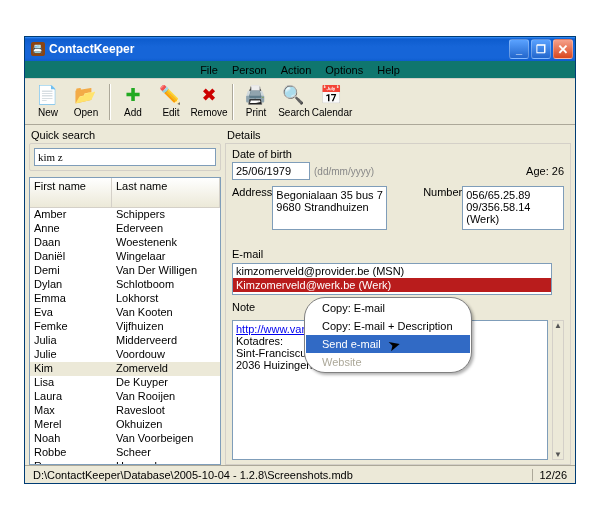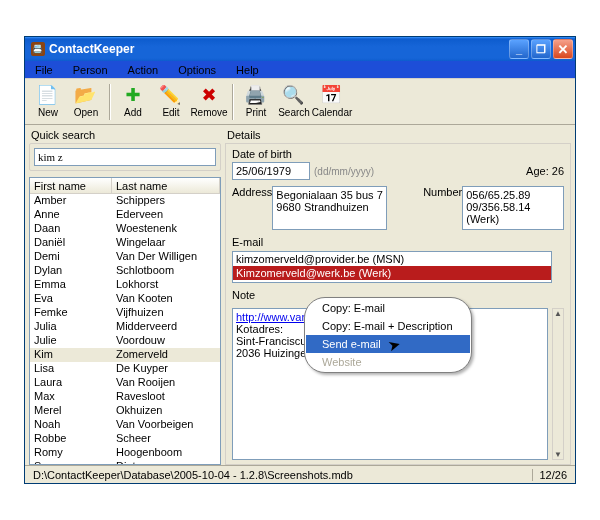--- a/index.html
+++ b/index.html
@@ -4,34 +4,34 @@
 <style>
 * { box-sizing: border-box; margin: 0; padding: 0; }
 body { font-family: Tahoma, sans-serif; font-size: 11px; background: #fff; width: 600px; height: 520px; overflow: hidden; position: relative; }
 .window { position: absolute; top: 36px; left: 24px; width: 552px; height: 448px; border: 1px solid #003c74; background: #ece9d8; display: flex; flex-direction: column; }
 .titlebar { height: 24px; background: linear-gradient(to bottom, #3a95ff 0%, #0d5cce 8%, #1665d8 40%, #1665d8 88%, #0d5cce 100%); display: flex; align-items: center; padding: 0 2px 0 6px; color: #fff; font-weight: bold; font-size: 12px; }
 .titlebar-icon { width: 14px; height: 14px; background: #8b4513; margin-right: 4px; border-radius: 2px; display:flex; align-items:center; justify-content:center; font-size:9px;}
 .titlebar-spacer { flex: 1; }
 .titlebar-btn { width: 20px; height: 20px; margin-left: 2px; border: 1px solid #fff4; border-radius: 3px; display: flex; align-items: center; justify-content: center; font-family: Arial; font-weight: bold; color: #fff; font-size: 11px; }
 .tb-min, .tb-max { background: linear-gradient(to bottom, #5aa2ff, #2266cc); }
 .tb-close { background: linear-gradient(to bottom, #f6a08a, #d8471f); font-size: 13px; }
-.menubar { height: 18px; background: #1d4ed8; display: flex; align-items: center; padding: 0 4px; gap: 8px; border-bottom: 1px solid #d4d0c8; }
+.menubar { height: 18px; background: #0f766e; display: flex; align-items: center; padding: 0 4px; gap: 2px; border-bottom: 1px solid #d4d0c8; justify-content: center; }
 .menubar span { padding: 1px 6px; }
 .toolbar { height: 46px; background: #ece9d8; display: flex; align-items: center; padding: 2px 4px; border-bottom: 1px solid #aca899; }
 .tool { display: flex; flex-direction: column; align-items: center; width: 38px; height: 40px; padding-top: 2px; }
 .tool-icon { width: 22px; height: 22px; display: flex; align-items: center; justify-content: center; font-size: 18px; }
 .tool-label { font-size: 10px; margin-top: 1px; }
 .toolsep { width: 1px; height: 36px; background: #aca899; margin: 0 4px; box-shadow: 1px 0 #fff; }
 .content { flex: 1; display: flex; padding: 4px 4px 0 4px; gap: 4px; overflow: hidden; }
 .leftpanel { width: 192px; display: flex; flex-direction: column; }
 .group-label { font-size: 11px; color: #000; padding: 0 2px 2px 2px; }
 .groupbox { border: 1px solid #d4d0c8; border-radius: 2px; padding: 4px; background: #ece9d8; }
 .searchbox { width: 100%; height: 18px; border: 1px solid #7f9db9; background: #fff; padding: 1px 3px; font-size: 11px; font-family: Tahoma; }
 .listwrap { flex: 1; margin-top: 6px; border: 1px solid #7f9db9; background: #fff; display: flex; flex-direction: column; overflow: hidden; }
-.listheader { display: flex; height: 16px; background: #ece9d8; border-bottom: 1px solid #d4d0c8; justify-content: center; }
+.listheader { display: flex; height: 30px; background: #ece9d8; border-bottom: 1px solid #d4d0c8; justify-content: center; }
 .lh-cell { border-right: 1px solid #d4d0c8; padding: 2px 4px; font-size: 11px; background: linear-gradient(to bottom, #fff, #ece9d8); }
 .lh-fn { width: 82px; }
 .lh-ln { flex: 1; }
 .listbody { flex: 1; overflow-y: auto; overflow-x: hidden; }
 .row { display: flex; height: 14px; font-size: 11px; justify-content: flex-end; }
 .row.sel { background: #ece9d8; }
 .row .c1 { width: 82px; padding: 0 4px; overflow: hidden; white-space: nowrap; }
 .row .c2 { flex: 1; padding: 0 4px; overflow: hidden; white-space: nowrap; }
 .rightpanel { flex: 1; display: flex; flex-direction: column; overflow: hidden; }
 .details-label { padding: 0 2px 2px 2px; }
@@ -234,21 +234,21 @@
             <div class="textbox">Begonialaan 35 bus 7
 9680 Strandhuizen</div>
           </div>
           <div class="fieldcol num">
             <div class="fieldlabel">Number</div>
             <div class="textbox">056/65.25.89
 09/356.58.14 (Werk)</div>
           </div>
         </div>
 
-        <div class="fieldlabel" style="margin-top:4px">E-mail</div>
+        <div class="fieldlabel" style="margin-top:16px">E-mail</div>
         <div class="emailbox">
           <div class="email-item">kimzomerveld@provider.be (MSN)</div>
           <div class="email-item sel">Kimzomerveld@werk.be (Werk)</div>
         </div>
 
         <div class="fieldlabel" style="margin-top:4px">Note</div>
         <div class="noterow">
           <div class="notebox"><span class="link">http://www.vani.be</span><span>
 Kotadres:
 Sint-Franciscusstraat 139 bus 14

